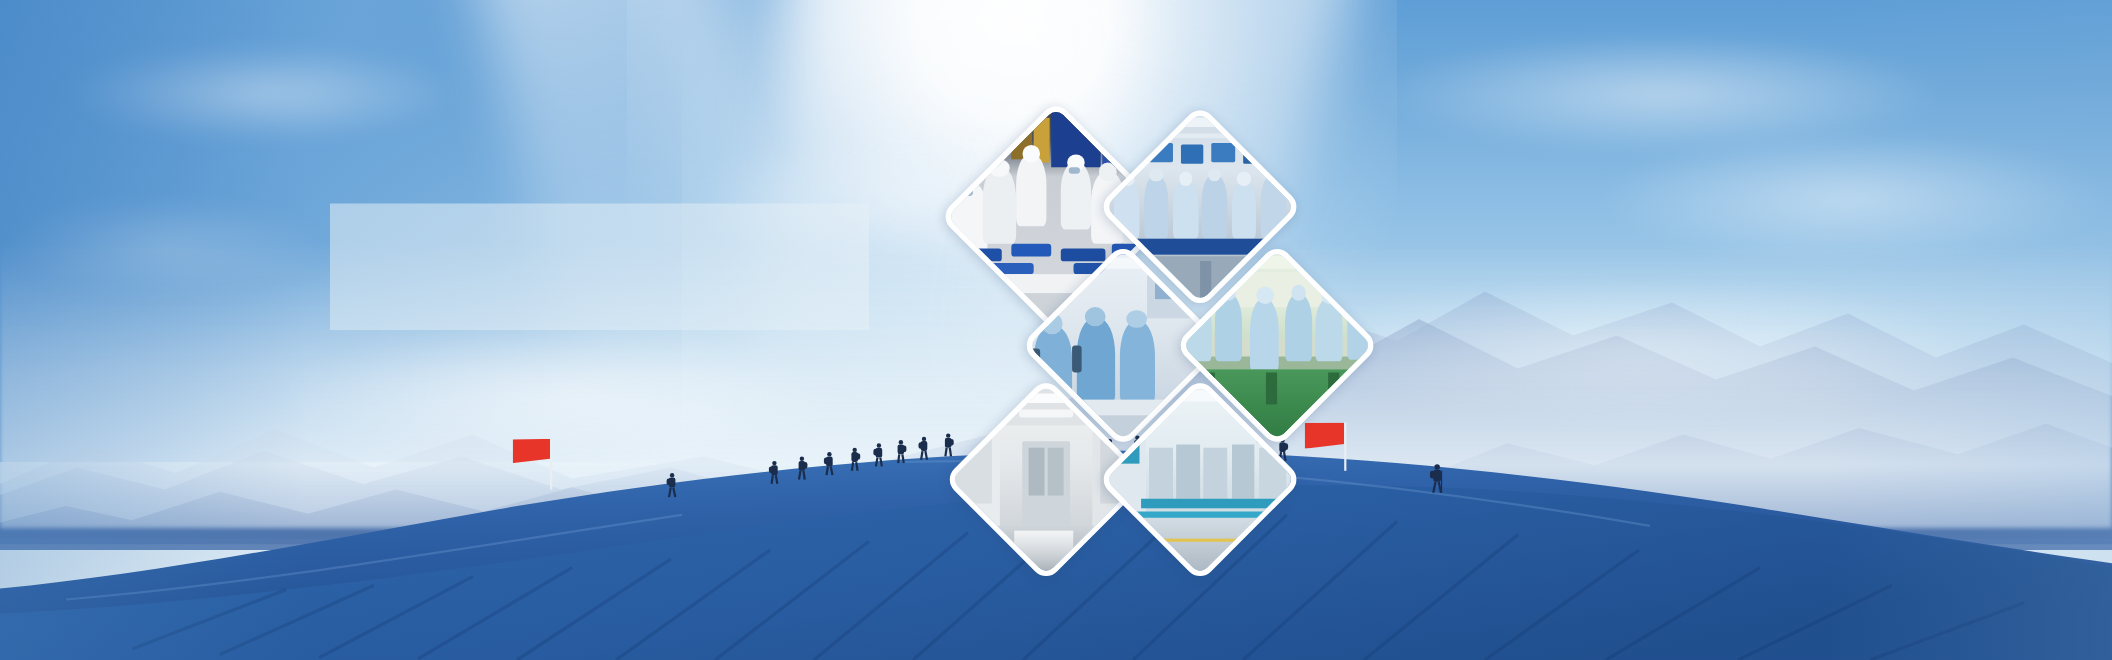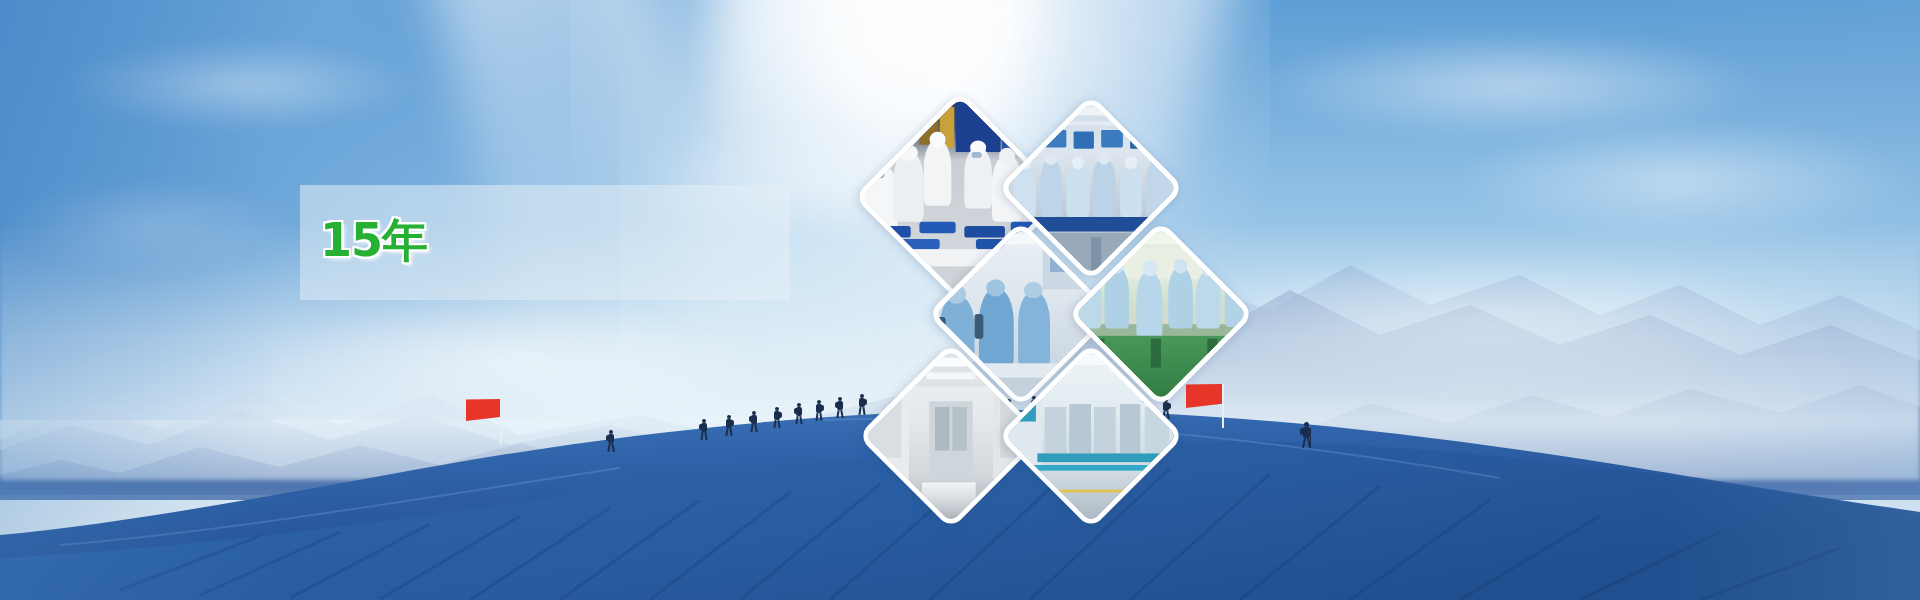--- a/index.html
+++ b/index.html
@@ -351,21 +351,20 @@
       <div class="hiker" style="left:3px;top:5px;width:7px;height:11px;border-radius:2px;"></div>
       <div class="hiker" style="left:0px;top:6px;width:4px;height:7px;border-radius:2px;"></div>
       <div class="hiker" style="left:3px;top:16px;width:2px;height:10px;transform:rotate(12deg);"></div>
       <div class="hiker" style="left:8px;top:16px;width:2px;height:10px;transform:rotate(-12deg);"></div>
       <div class="hiker" style="left:10px;top:6px;width:1px;height:20px;"></div>
     </div>
   </div>
 
   <div class="text-panel">
     <div class="headline-1">
-      <span class="num-years">15年</span>
     </div>
   </div>
 
   <div class="diamonds">
 
     <div class="dia" style="left:45px;top:42px;width:150px;height:150px;">
       <div class="inner">
         <div class="scene" style="background:linear-gradient(180deg,#39404a 0%,#4c5561 16%,#c9ced4 32%,#d7dbe0 100%);">
 
           <div class="sbar" style="left:48%;top:2%;width:22%;height:26%;background:#1d3f8f;"></div>

